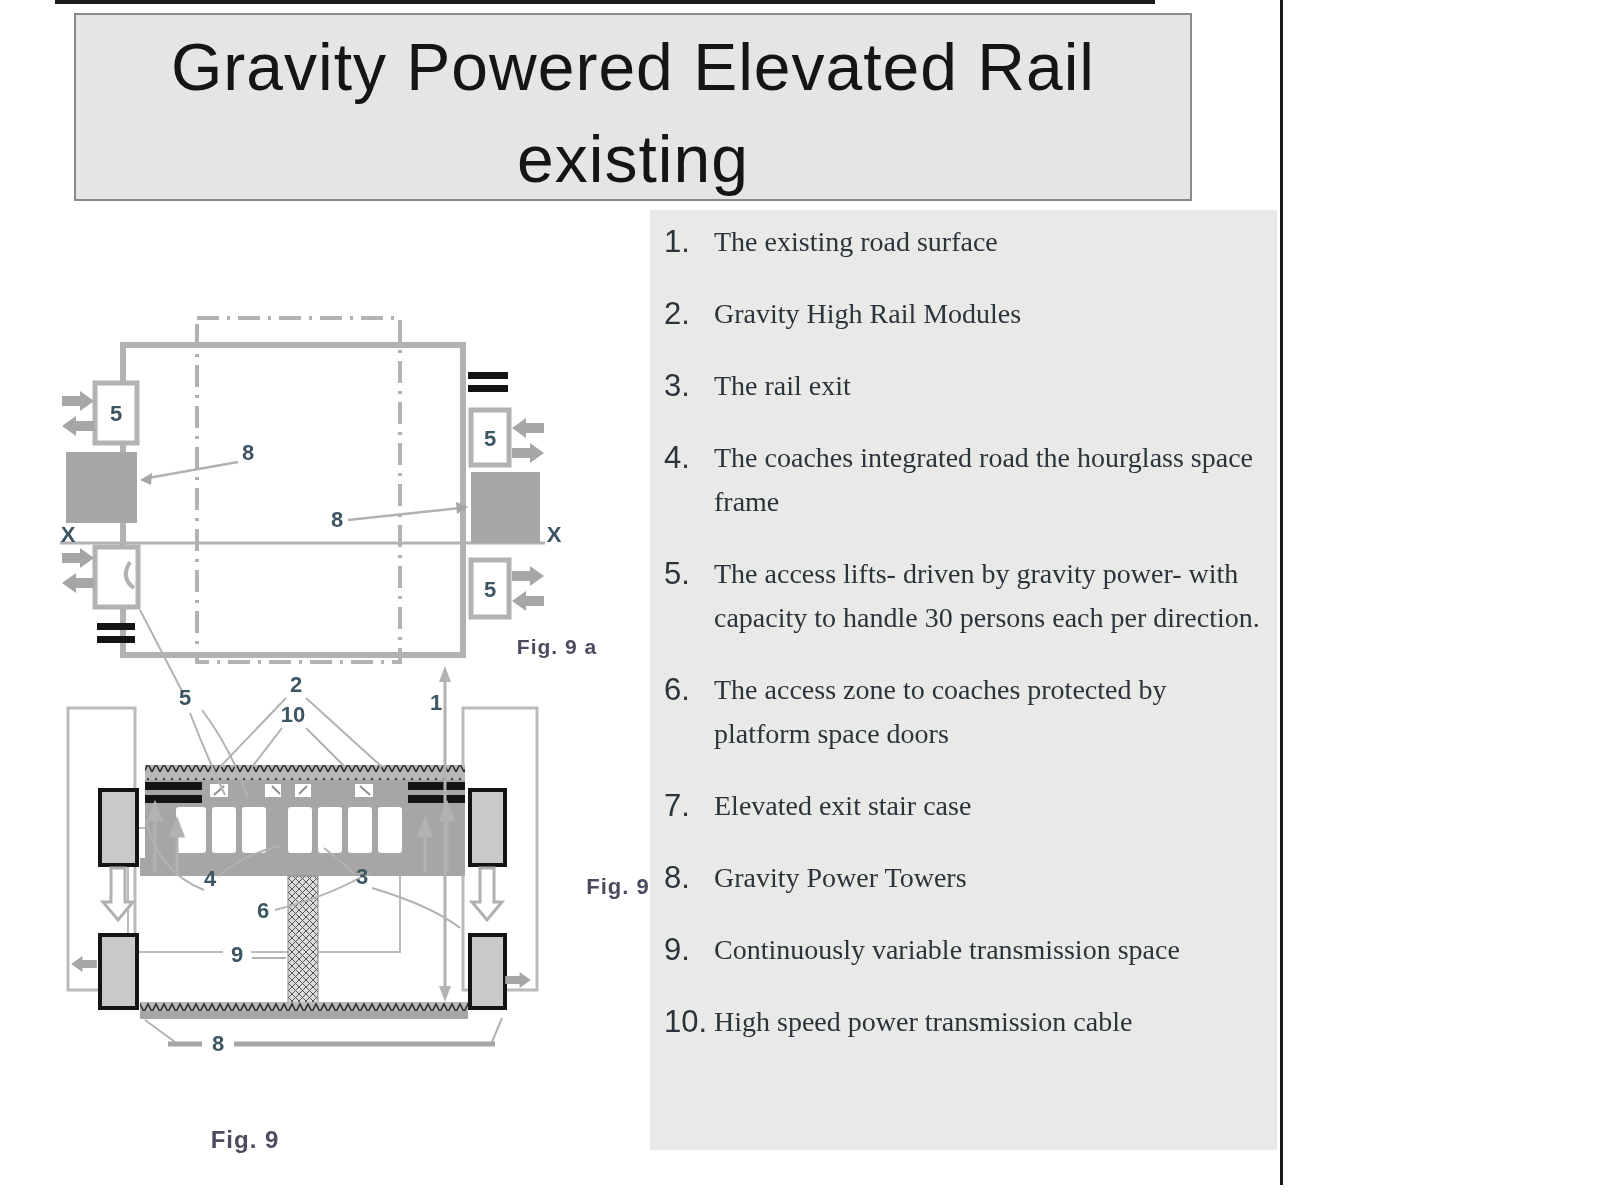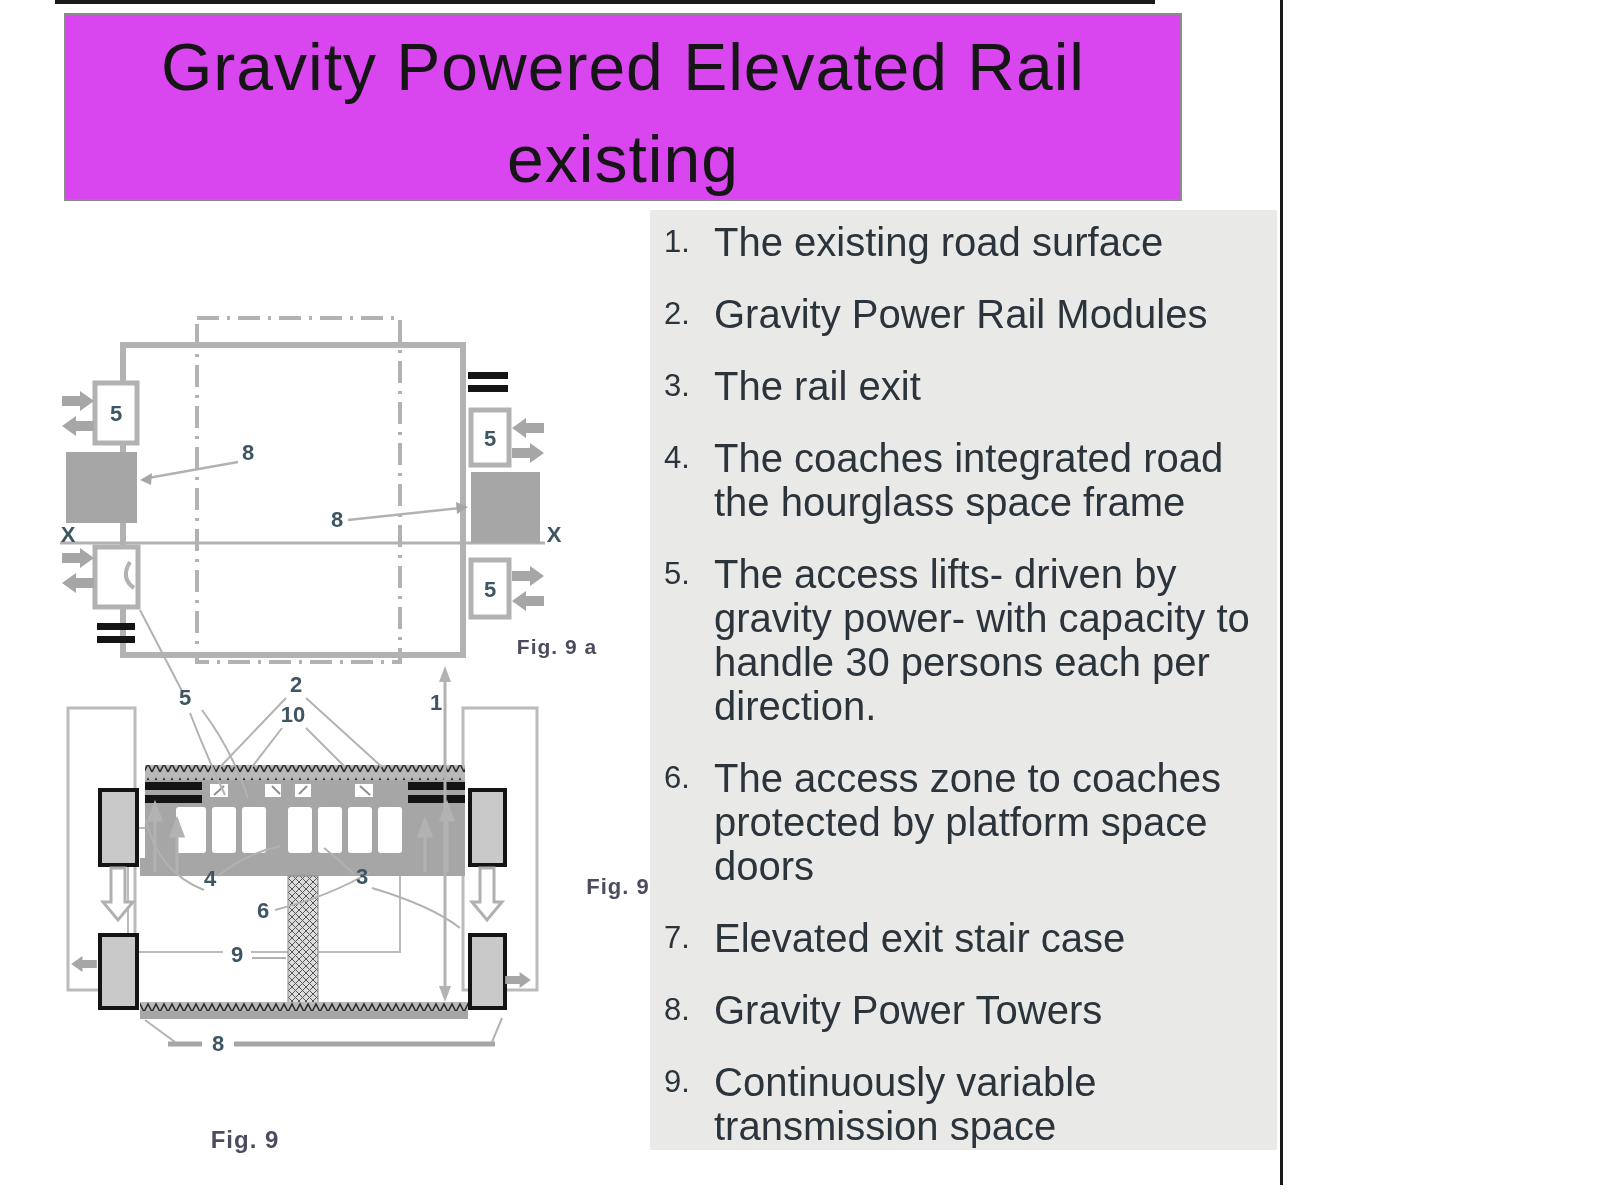--- a/index.html
+++ b/index.html
@@ -3,33 +3,33 @@
 <meta charset="utf-8">
 <style>
   html,body{margin:0;padding:0;background:#ffffff;}
   .canvas{
     position:relative;width:1600px;height:1200px;background:#ffffff;
     font-family:"Liberation Sans", sans-serif;overflow:hidden;
   }
   .top-rule{position:absolute;left:55px;top:0;width:1100px;height:4px;background:#1a1a1a;}
   .right-rule{position:absolute;left:1280px;top:0;width:3px;height:1185px;background:#1a1a1a;}
   .title-box{
-    position:absolute;left:64px;top:13px;width:1118px;height:188px;
-    border:2px solid #8a8a8a;background:#d946ef;box-sizing:border-box;
+    position:absolute;left:74px;top:13px;width:1118px;height:188px;
+    border:2px solid #8a8a8a;background:#e5e5e5;box-sizing:border-box;
     text-align:center;color:#151515;
   }
   .title-line{font-size:66px;line-height:92px;letter-spacing:1px;}
   .title-line.first{margin-top:6px;}
   .legend-panel{
     position:absolute;left:650px;top:210px;width:627px;height:940px;
     background:#e9e9e7;box-sizing:border-box;padding:10px 8px 0 14px;
   }
   .legend-item{display:flex;margin-bottom:28px;color:#2b333b;}
   .legend-num{flex:0 0 50px;font-size:31px;line-height:44px;}
-  .legend-text{flex:1;max-width:556px;font-size:40px;line-height:44px;}
+  .legend-text{flex:1;max-width:556px;font-size:28px;line-height:44px;font-family:Liberation Serif, serif;}
   .figures{position:absolute;left:40px;top:280px;width:620px;height:880px;}
   svg text{font-family:"Liberation Sans", sans-serif;}
   .diag-label{fill:#3e5663;font-size:22px;font-weight:700;}
   .fig-caption{fill:#4c4c60;font-size:21px;font-weight:700;letter-spacing:1px;}
 </style>
 </head>
 <body>
 
 <div class="canvas">
 
@@ -42,21 +42,21 @@
   </div>
 
   <div class="legend-panel">
     <div id="legend-list">
         <div class="legend-item">
           <span class="legend-num">1.</span>
           <span class="legend-text">The existing road surface</span>
         </div>
         <div class="legend-item">
           <span class="legend-num">2.</span>
-          <span class="legend-text">Gravity Power Rail Modules</span>
+          <span class="legend-text">Gravity High Rail Modules</span>
         </div>
         <div class="legend-item">
           <span class="legend-num">3.</span>
           <span class="legend-text">The rail exit</span>
         </div>
         <div class="legend-item">
           <span class="legend-num">4.</span>
           <span class="legend-text">The coaches integrated road the hourglass space frame</span>
         </div>
         <div class="legend-item">
@@ -71,20 +71,24 @@
           <span class="legend-num">7.</span>
           <span class="legend-text">Elevated exit stair case</span>
         </div>
         <div class="legend-item">
           <span class="legend-num">8.</span>
           <span class="legend-text">Gravity Power Towers</span>
         </div>
         <div class="legend-item">
           <span class="legend-num">9.</span>
           <span class="legend-text">Continuously variable transmission space</span>
+        </div>
+        <div class="legend-item">
+          <span class="legend-num">10.</span>
+          <span class="legend-text">High speed power transmission cable</span>
         </div>
       </div>
   </div>
 
   <div class="figures">
   <svg width="620" height="880" viewBox="0 0 620 880">
     <defs>
       <pattern id="zigzag" width="8" height="15" patternUnits="userSpaceOnUse">
         <rect width="8" height="15" fill="#b8b8b8"></rect>
         <path d="M0,12 L4,4 L8,12" stroke="#2a2a2a" stroke-width="1.6" fill="none"></path>

